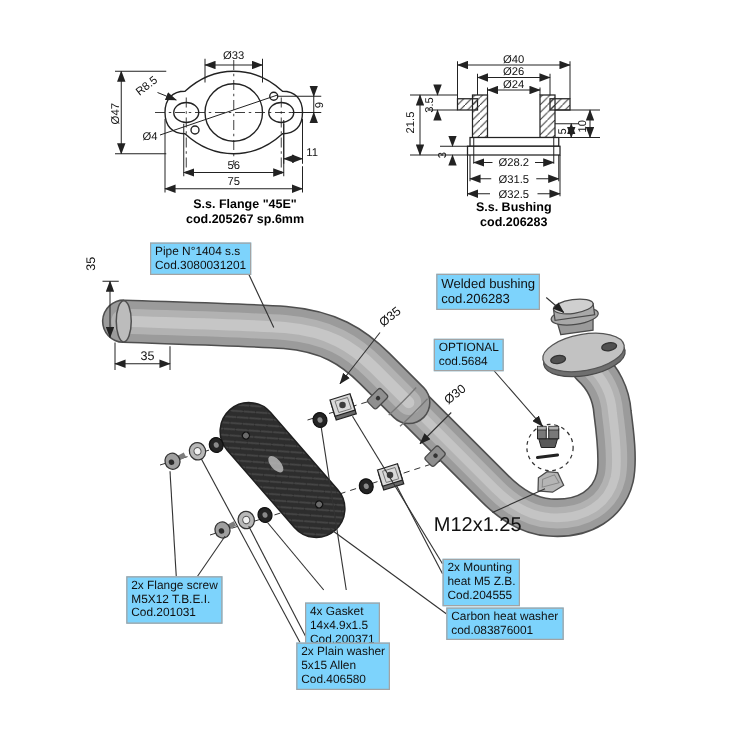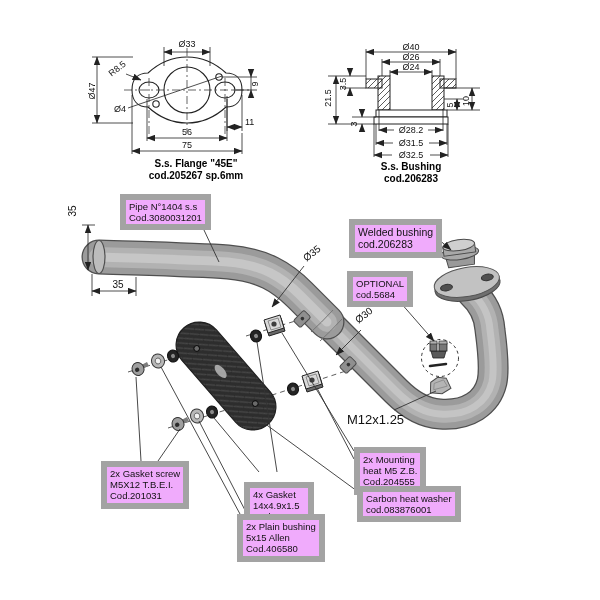--- a/index.html
+++ b/index.html
@@ -1,19 +1,19 @@
 <!DOCTYPE html>
 <html><head>
 <meta charset="utf-8">
 <style>
   html,body{margin:0;padding:0;background:#fff;}
   #page{position:relative;width:600px;height:600px;background:#fff;overflow:hidden;
         font-family:"Liberation Sans",sans-serif;color:#111;text-decoration:underline;}
   #draw{position:absolute;left:0;top:0;}
-  .lbl{position:absolute;background:#f0abfc;border:6px solid #a3a3a3;padding:1px 3px;
+  .lbl{position:absolute;background:#7dd3fc;border:1px solid #a3a3a3;padding:1px 3px;
        font-size:9.5px;line-height:1.18;white-space:nowrap;color:#111;}
   .cap{position:absolute;text-align:center;font-weight:bold;font-size:10px;line-height:1.15;color:#000;}
   .freetxt{position:absolute;font-size:10px;white-space:nowrap;color:#111;}
   svg text{font-family:"Liberation Sans",sans-serif;fill:#111;}
   .dim{font-size:9px;}
   .dimb{font-size:10px;}
 </style>
 </head>
 <body>
 
@@ -320,34 +320,34 @@
   <div>Cod.3080031201</div>
 </div>
 <div class="lbl" style="left:349px;top:219px;font-size:10.5px">
   <div>Welded bushing</div>
   <div>cod.206283</div>
 </div>
 <div class="lbl" style="left:347px;top:271px">
   <div>OPTIONAL</div>
   <div>cod.5684</div>
 </div>
-<div class="freetxt" style="left:347px;top:412px;font-size:13px">M12x1.25</div>
+<div class="freetxt" style="left:347px;top:412px;font-size:16px">M12x1.25</div>
 
 <div class="lbl" style="left:101px;top:461px">
-  <div>2x Gasket screw</div>
+  <div>2x Flange screw</div>
   <div>M5X12 T.B.E.I.</div>
   <div>Cod.201031</div>
 </div>
 <div class="lbl" style="left:244px;top:482px">
   <div>4x Gasket</div>
   <div>14x4.9x1.5</div>
   <div>Cod.200371</div>
 </div>
 <div class="lbl" style="left:237px;top:514px">
-  <div>2x Plain bushing</div>
+  <div>2x Plain washer</div>
   <div>5x15 Allen</div>
   <div>Cod.406580</div>
 </div>
 <div class="lbl" style="left:354px;top:447px">
   <div>2x Mounting</div>
   <div>heat M5 Z.B.</div>
   <div>Cod.204555</div>
 </div>
 <div class="lbl" style="left:357px;top:486px">
   <div>Carbon heat washer</div>

